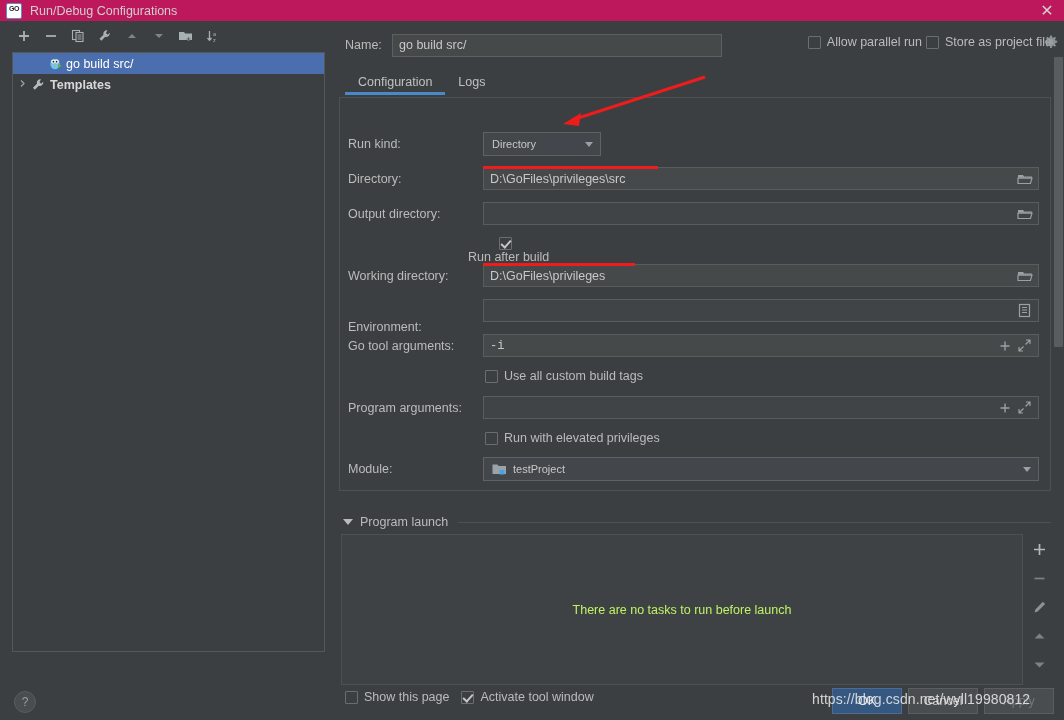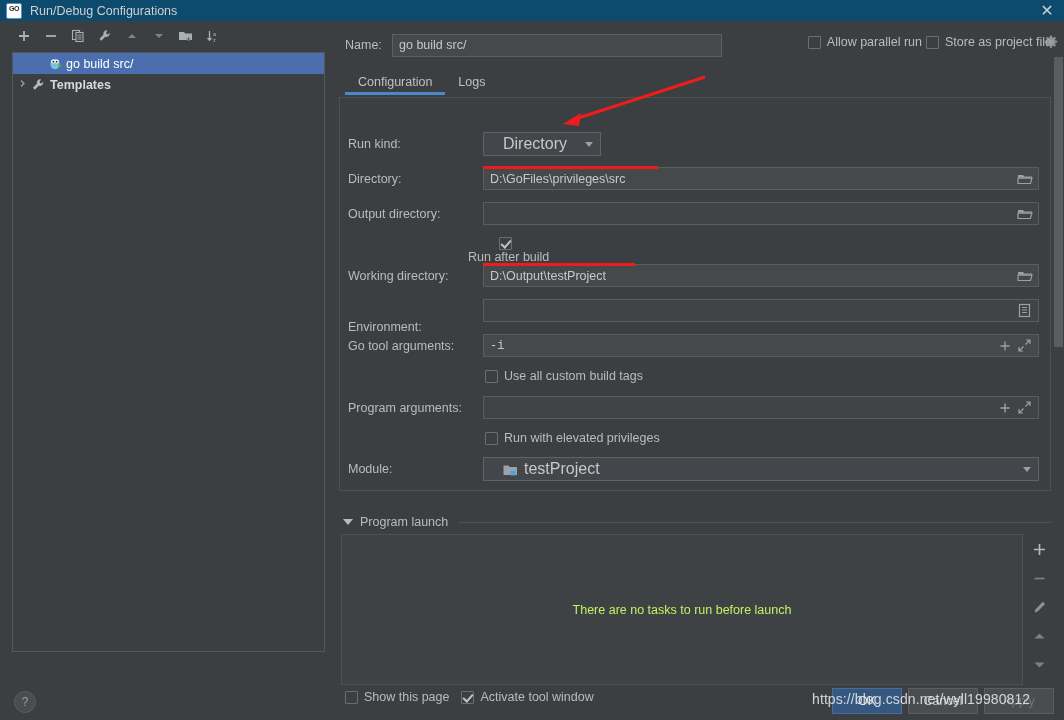--- a/index.html
+++ b/index.html
@@ -14,21 +14,21 @@
   }
   #app {
     position: relative;
     width: 1064px; height: 720px;
     background: #3c3f41;
   }
 
   
   .titlebar {
     position: absolute; left: 0; top: 0; width: 1064px; height: 21px;
-    background: #0c4a6e;
+    background: #be185d;
     display: flex; align-items: center;
   }
   .titlebar .app-icon {
     width: 16px; height: 16px; margin-left: 6px; margin-right: 8px;
     background: #ffffff; border: 1px solid #5c8ec7; border-radius: 2px;
     position: relative; flex: 0 0 auto;
   }
   .titlebar .app-icon::after {
     content: "GO";
     position: absolute; left: 0; right: 0; top: 1px;
@@ -149,21 +149,21 @@
   .fld .ico-r {
     position: absolute; right: 5px; top: 3px; width: 16px; height: 16px; color: #9aa0a3;
     cursor: pointer;
   }
   .fld .ico-r2 {
     position: absolute; right: 26px; top: 4px; width: 14px; height: 14px; color: #9aa0a3;
     cursor: pointer;
   }
   .dropdown {
     position: absolute; height: 24px; background: #43464a; border: 1px solid #606366;
-    color: #c8c8c8; font-size: 16px; display: flex; align-items: center; padding: 0 19px;
+    color: #c8c8c8; font-size: 11px; display: flex; align-items: center; padding: 0 8px;
     cursor: pointer;
   }
   .caret {
     position: absolute; right: 7px; top: 9px;
     width: 0; height: 0; border-left: 4px solid transparent; border-right: 4px solid transparent;
     border-top: 5px solid #9aa0a3;
   }
   .mono { font-family: "Liberation Mono", monospace; font-size: 12px; }
 
   
@@ -387,21 +387,21 @@
         </span>
       </div>
 
       <div class="chk" style="position:absolute; left:128px; top:139px;flex-direction:column;">
         <span class="box on"></span>
         <span>Run after build</span>
       </div>
 
       <div class="lbl" style="top:171px;">Working directory:</div>
       <div class="fld" style="left:143px; top:166px; width:556px;">
-        <span>D:\Output\testProject</span>
+        <span>D:\GoFiles\privileges</span>
         <span class="ico-r">
           <svg width="16" height="16" viewBox="0 0 16 16">
               <path d="M1 4h5l1.2 1.5H15v1.3H1z" fill="#9aa0a3"></path>
               <path d="M1 7.2h14l-1.6 5.3H1z" fill="none" stroke="#9aa0a3" stroke-width="1.2"></path>
             </svg>
         </span>
       </div>
 
       <div class="lbl" style="top:206px;margin-top:16px;">Environment:</div>
       <div class="fld empty" style="left:143px; top:201px; width:556px;">

